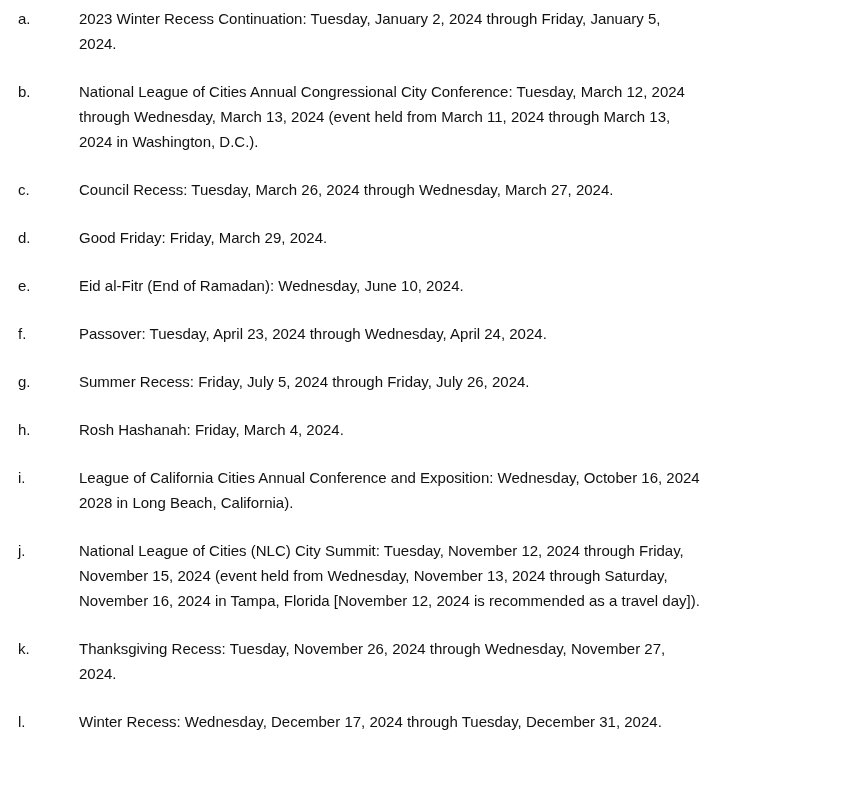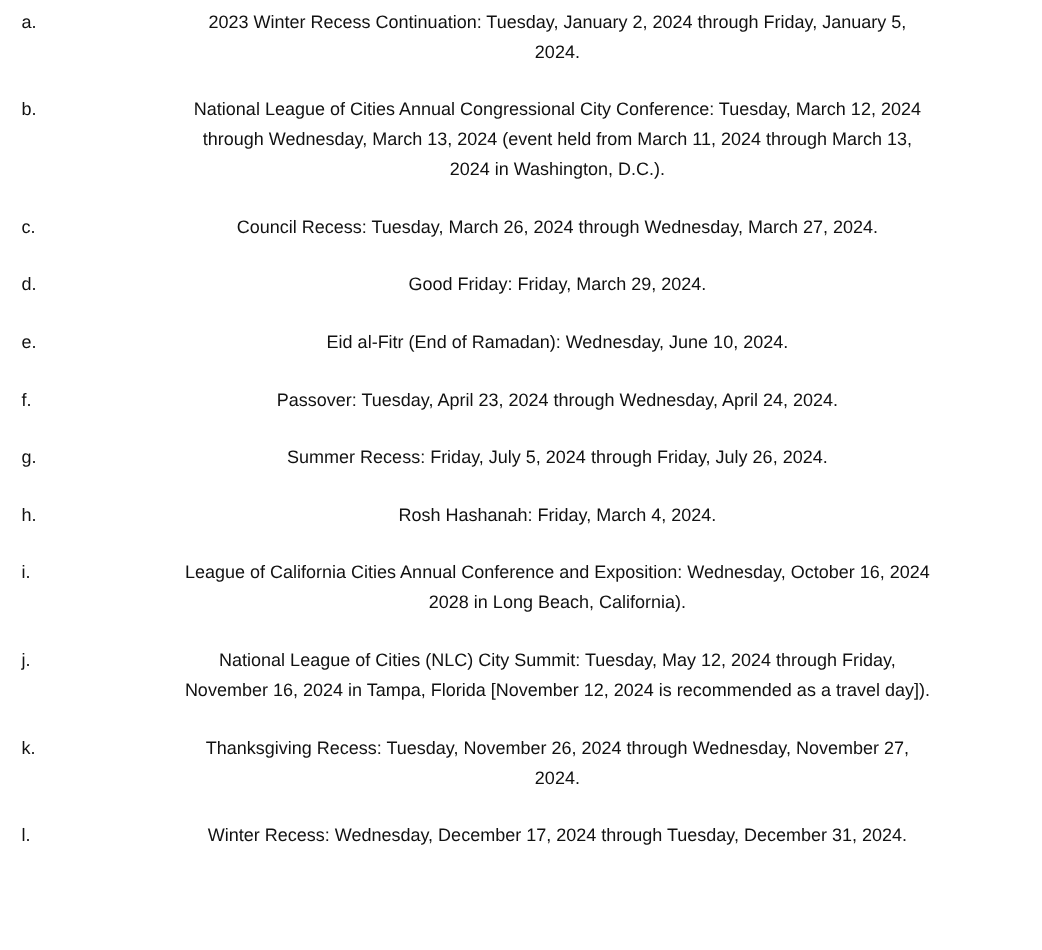--- a/index.html
+++ b/index.html
@@ -30,21 +30,20 @@
   .event-item:last-child {
     margin-bottom: 0;
   }
   .item-marker {
     flex: 0 0 61px;
     width: 61px;
   }
   .item-text {
     flex: 1 1 auto;
     min-width: 0;
-    text-align: center;
   }
   .text-line {
     white-space: nowrap;
   }
 </style>
 </head>
 <body>
 
 <main class="page" style="background: rgb(255, 255, 255); color: rgb(17, 17, 17);">
   <div class="event-list" id="event-list">
@@ -102,21 +101,22 @@
       <div class="event-item">
         <span class="item-marker">i.</span>
         <div class="item-text">
           <div class="text-line">League of California Cities Annual Conference and Exposition: Wednesday, October 16, 2024</div>
           <div class="text-line">2028 in Long Beach, California).</div>
         </div>
       </div>
       <div class="event-item">
         <span class="item-marker">j.</span>
         <div class="item-text">
-          <div class="text-line">National League of Cities (NLC) City Summit: Tuesday, May 12, 2024 through Friday,</div>
+          <div class="text-line">National League of Cities (NLC) City Summit: Tuesday, November 12, 2024 through Friday,</div>
+          <div class="text-line">November 15, 2024 (event held from Wednesday, November 13, 2024 through Saturday,</div>
           <div class="text-line">November 16, 2024 in Tampa, Florida [November 12, 2024 is recommended as a travel day]).</div>
         </div>
       </div>
       <div class="event-item">
         <span class="item-marker">k.</span>
         <div class="item-text">
           <div class="text-line">Thanksgiving Recess: Tuesday, November 26, 2024 through Wednesday, November 27,</div>
           <div class="text-line">2024.</div>
         </div>
       </div>

